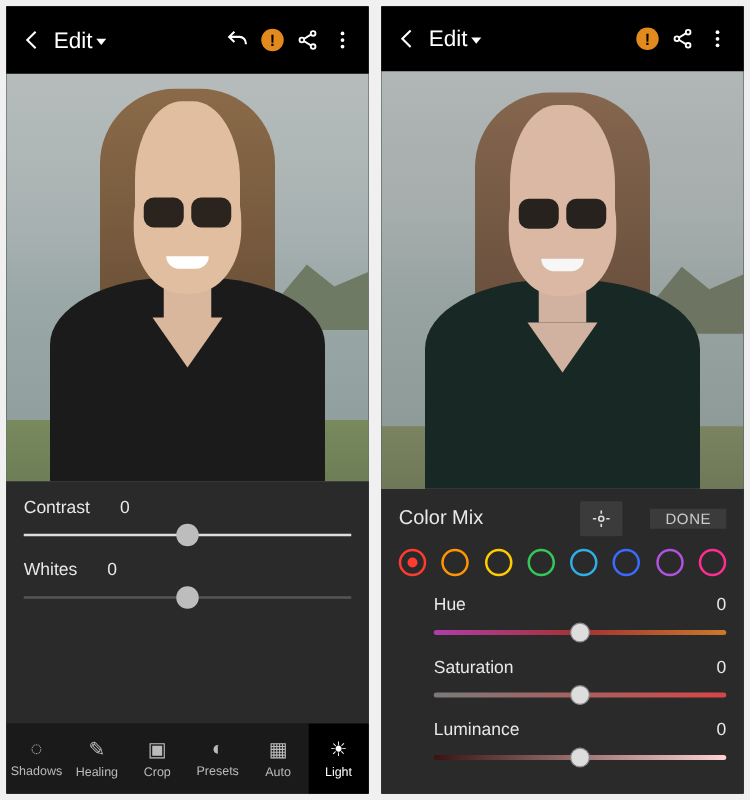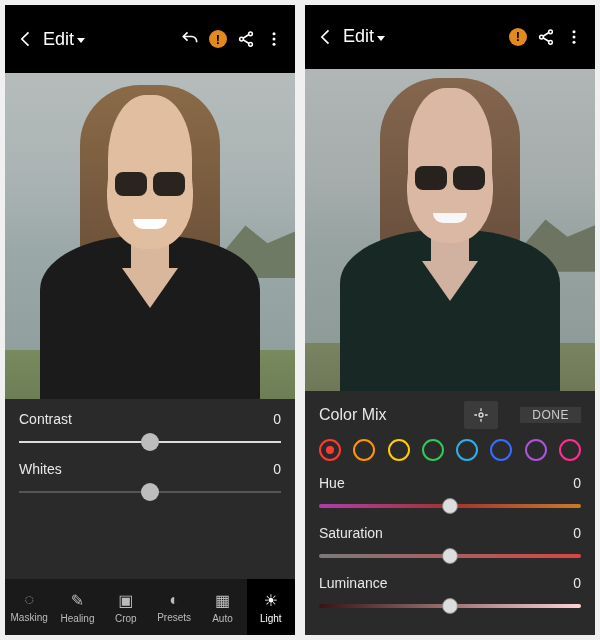--- a/index.html
+++ b/index.html
@@ -16,21 +16,21 @@
   .phone {
     width: 290px;
     height: 630px;
     background: #000;
     position: relative;
     overflow: hidden;
     display: flex;
     flex-direction: column;
   }
   .topbar {
-    height: 68px;
+    height: 54px;
     background: #000;
     display: flex;
     align-items: center;
     padding: 0 10px;
     gap: 6px;
     color: #fff;
   }
   .topbar .spacer { flex: 1; }
   .edit-label {
     font-size: 18px;
@@ -114,21 +114,21 @@
   }
   
   .panel {
     flex:1;
     background:#2a2a2a;
     color:#e8e8e8;
     padding: 10px 14px 0 14px;
     overflow:hidden;
   }
   .srow { margin-bottom: 4px; }
-  .srow .srow-top { display:flex; justify-content:space-between; font-size:14px; padding:2px 0; }
+  .srow .srow-top { display:flex; justify-content:flex-start; font-size:14px; padding:2px 0;gap:24px; }
   .track {
     position:relative; height:26px; display:flex; align-items:center;
   }
   .track .line {
     height:2px; width:100%; background:#555;
   }
   .track .line.white { background:#ddd; }
   .thumb {
     position:absolute; top:50%; transform:translate(-50%,-50%);
     width:18px; height:18px; border-radius:50%; background:#bdbdbd;
@@ -164,21 +164,21 @@
   .sw {
     width:22px; height:22px; border-radius:50%; border:2px solid;
     display:flex; align-items:center; justify-content:center;
   }
   .sw.sel::after{
     content:""; width:8px; height:8px; border-radius:50%; background:currentColor;
   }
   .grad-track {
     height:4px; width:100%; border-radius:2px;
   }
-  .crow { margin-bottom:8px; }
+  .crow { margin-bottom:8px;margin-left:28px; }
   .crow-top { display:flex; justify-content:space-between; font-size:14px; margin-bottom:4px; }
   .ctrack { position:relative; height:22px; display:flex; align-items:center; }
   .cthumb {
     position:absolute; left:50%; top:50%; transform:translate(-50%,-50%);
     width:16px; height:16px; border-radius:50%; background:#ddd; border:1px solid #888;
   }
   svg { display:block; }
 </style>
 </head>
 <body>
@@ -256,21 +256,21 @@
         <div class="line"></div>
         <div class="thumb" style="left:50%"></div>
       </div>
     </div>
 
   </div>
 
   <div class="toolstrip">
     <div class="tool">
       <div class="ticon">◌</div>
-      <span>Masking</span>
+      <span>Shadows</span>
     </div>
     <div class="tool">
       <div class="ticon">✎</div>
       <span>Healing</span>
     </div>
     <div class="tool">
       <div class="ticon">▣</div>
       <span>Crop</span>
     </div>
     <div class="tool">

